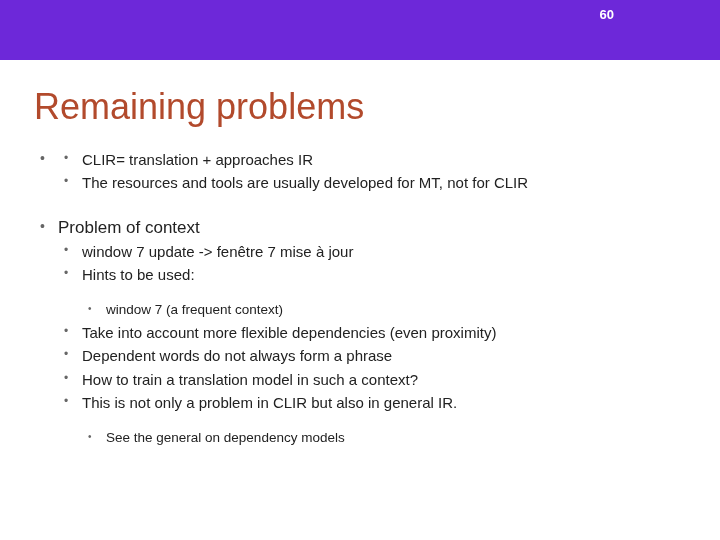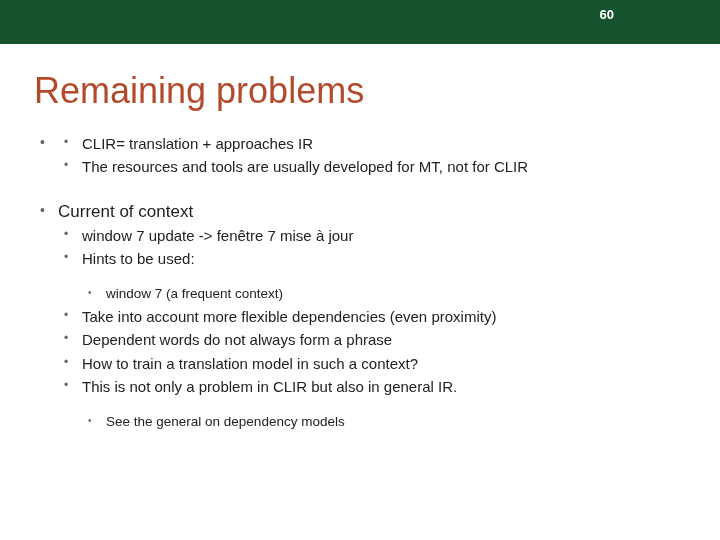--- a/index.html
+++ b/index.html
@@ -5,22 +5,22 @@
   * { margin: 0; padding: 0; box-sizing: border-box; }
   body {
     width: 720px;
     height: 540px;
     background: #ffffff;
     font-family: Tahoma, Verdana, Geneva, sans-serif;
     overflow: hidden;
   }
   .topbar {
     position: relative;
-    height: 44px;
-    background: #14532d;
+    height: 60px;
+    background: #6d28d9;
     width: 100%;
   }
   .page-number {
     position: absolute;
     right: 106px;
     top: 7px;
     color: #ffffff;
     font-size: 13px;
     font-weight: bold;
   }
@@ -108,21 +108,21 @@
         <li>CLIR= translation + approaches IR</li>
         <li>The resources and tools are usually developed for MT, not for CLIR</li>
       </ul>
     </li>
   </ul>
 
   <div class="gap"></div>
 
   <ul class="lvl1">
     <li>
-      <span>Current of context</span>
+      <span>Problem of context</span>
       <ul class="lvl2">
         <li>window 7 update -&gt; fenêtre 7 mise à jour</li>
         <li>
           <span>Hints to be used:</span>
           <ul class="lvl3">
             <li>window 7 (a frequent context)</li>
           </ul>
         </li>
         <li>Take into account more flexible dependencies (even proximity)</li>
         <li>Dependent words do not always form a phrase</li>

